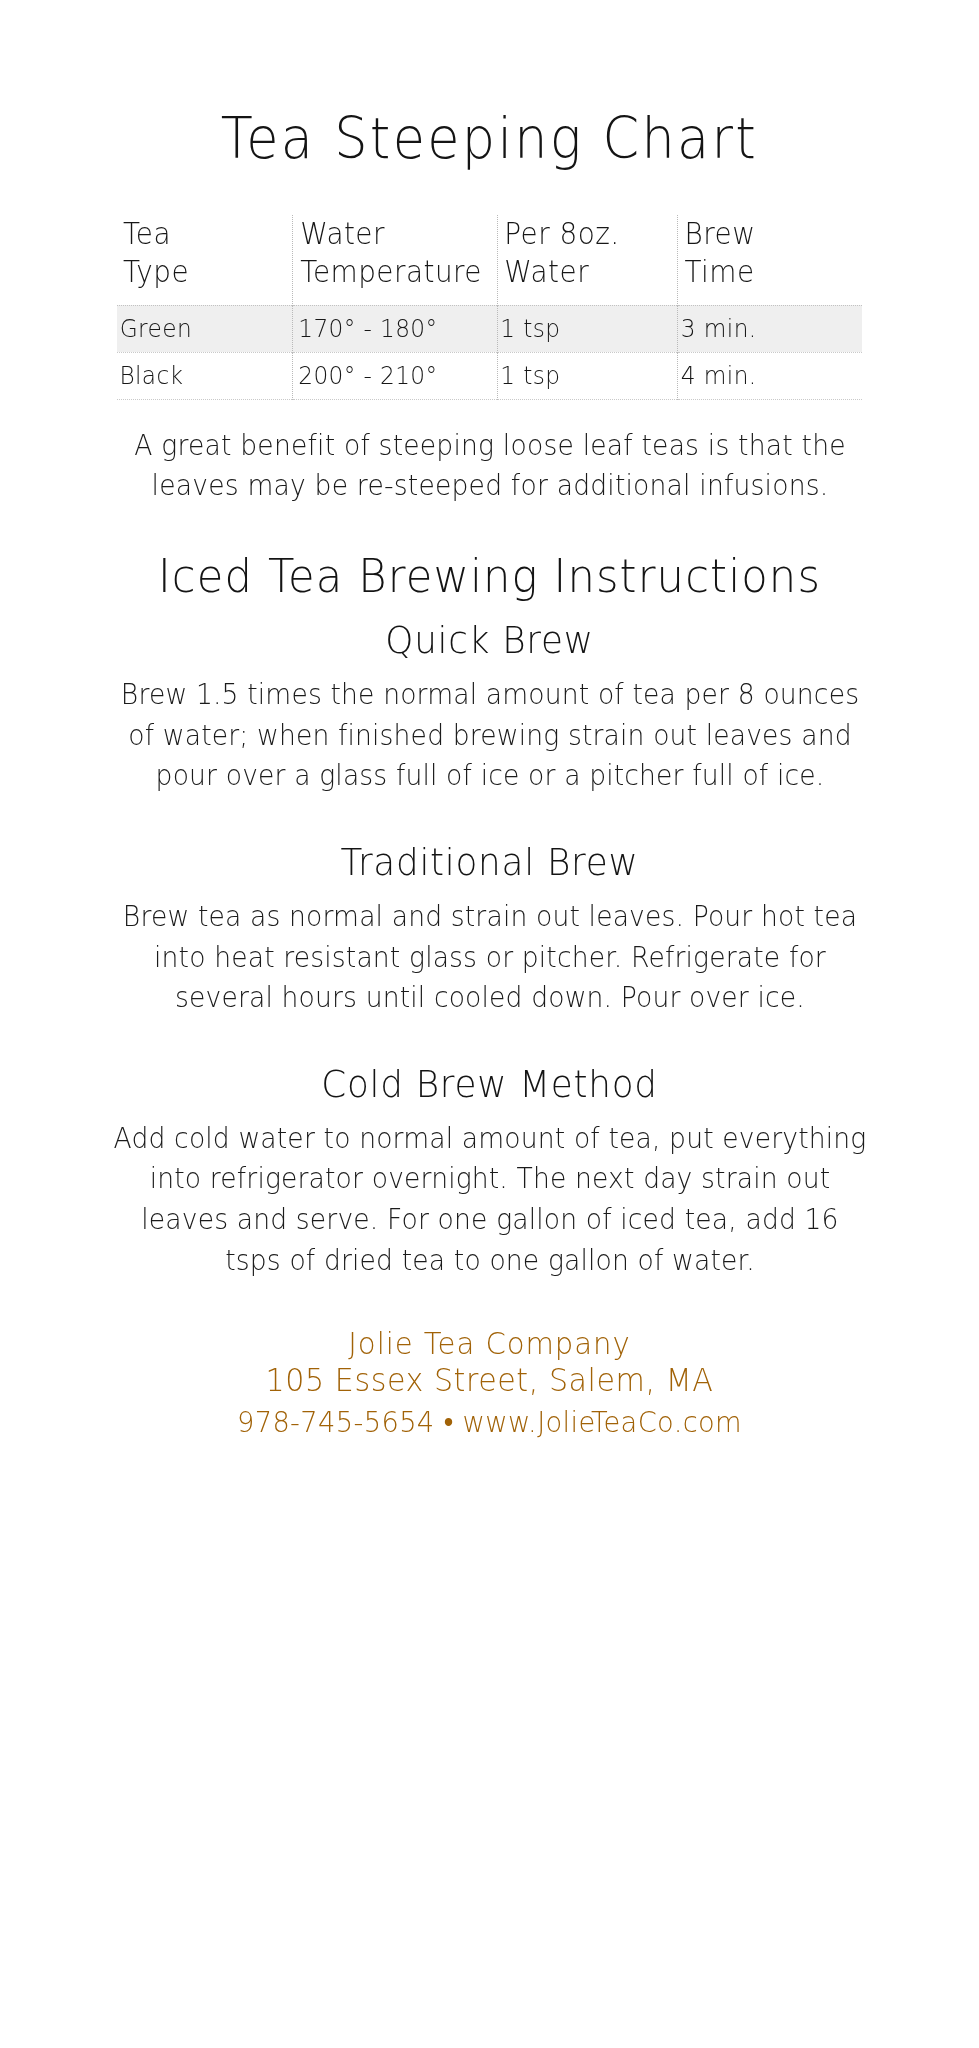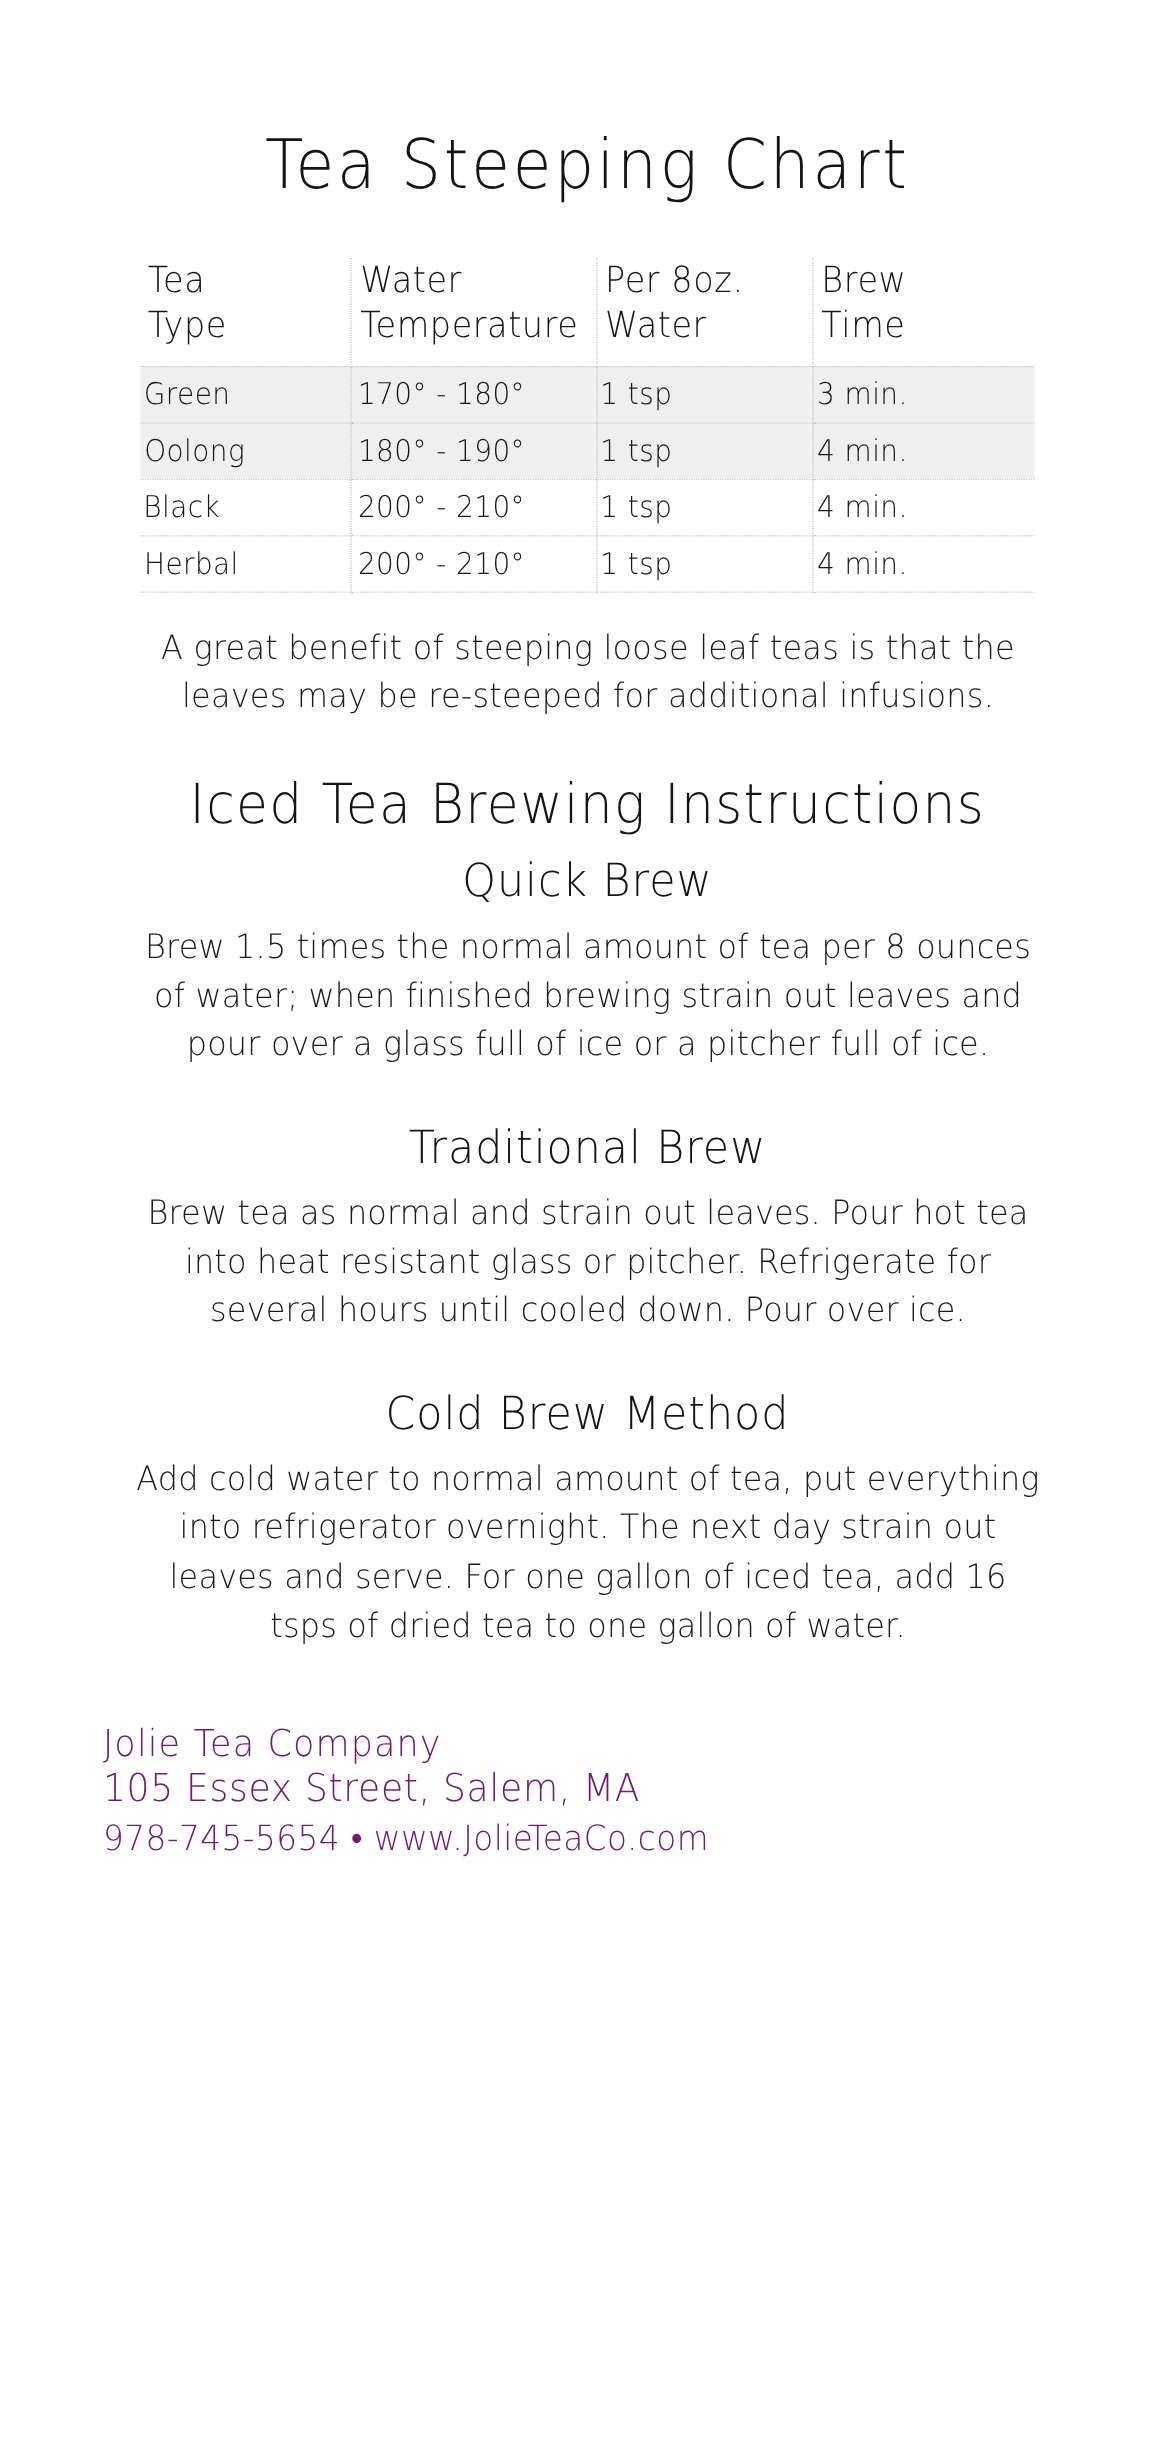--- a/index.html
+++ b/index.html
@@ -135,23 +135,24 @@
     font-size: 28px;
     font-weight: 300;
     line-height: 1.45;
     color: #1b1b1b;
     letter-spacing: 0.15px;
     transform: scaleX(0.95);
   }
 
   
   .footer {
-    margin-top: 60px;
-    font-weight: 300;
-    color: #701a75;
+    margin-top: 44px;
+    text-align: center;
+    font-weight: 300;
+    color: #a16207;
   }
   .footer .company {
     font-size: 31px;
     line-height: 1.18;
     letter-spacing: 1px;
     transform: scaleX(0.94);
   }
   .footer .address {
     font-size: 32px;
     line-height: 1.18;
@@ -200,38 +201,26 @@
         </th>
       </tr>
     </thead>
     <tbody>
       <tr class="shaded">
         <td><span>Green</span></td>
         <td><span>170° - 180°</span></td>
         <td><span>1 tsp</span></td>
         <td><span>3 min.</span></td>
       </tr>
-      <tr class="shaded">
-        <td><span>Oolong</span></td>
-        <td><span>180° - 190°</span></td>
-        <td><span>1 tsp</span></td>
-        <td><span>4 min.</span></td>
-      </tr>
       <tr>
         <td><span>Black</span></td>
         <td><span>200° - 210°</span></td>
         <td><span>1 tsp</span></td>
         <td><span>4 min.</span></td>
       </tr>
-      <tr>
-        <td><span>Herbal</span></td>
-        <td><span>200° - 210°</span></td>
-        <td><span>1 tsp</span></td>
-        <td><span>4 min.</span></td>
-      </tr>
     </tbody>
   </table>
 
   <div class="note">A great benefit of steeping loose leaf teas is that the leaves may be re-steeped for additional infusions.</div>
 
   <div class="section-heading">Iced Tea Brewing Instructions</div>
 
   <div class="sub-heading">Quick Brew</div>
   <div class="body-text">Brew 1.5 times the normal amount of tea per 8 ounces of water; when finished brewing strain out leaves and pour over a glass full of ice or a pitcher full of ice.</div>
 

